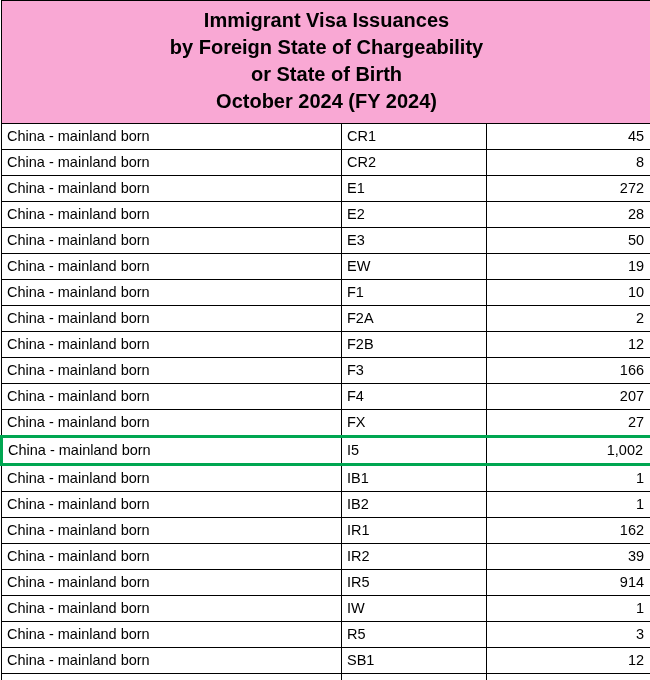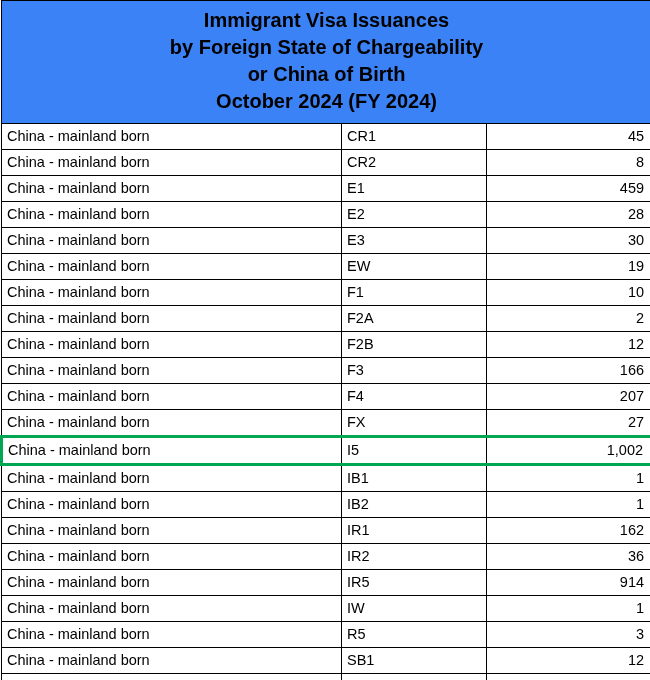--- a/index.html
+++ b/index.html
@@ -24,21 +24,21 @@
     table-layout: fixed;
     width: 650px;
     margin: 0;
   }
   table.visa-table col.c-country { width: 340px; }
   table.visa-table col.c-class   { width: 145px; }
   table.visa-table col.c-count   { width: 165px; }
 
   .title-cell {
     border: 1px solid #000000;
-    background: #3b82f6;
+    background: #f9a8d4;
     text-align: center;
     font-weight: bold;
     font-size: 20px;
     line-height: 27px;
     padding: 6px 4px 8px 4px;
     color: #000000;
     margin-top: 44px;
   }
   .title-cell .tline {
     display: block;
@@ -78,48 +78,48 @@
     <colgroup>
       <col class="c-country">
       <col class="c-class">
       <col class="c-count">
     </colgroup>
     <tbody>
       <tr>
         <td class="title-cell" colspan="3">
           <span class="tline">Immigrant Visa Issuances</span>
           <span class="tline">by Foreign State of Chargeability</span>
-          <span class="tline">or China of Birth</span>
+          <span class="tline">or State of Birth</span>
           <span class="tline">October 2024 (FY 2024)</span>
         </td>
       </tr>
     <tr>
           <td class="cell">China - mainland born</td>
           <td class="cell">CR1</td>
           <td class="cell num">45</td>
         </tr>
         <tr>
           <td class="cell">China - mainland born</td>
           <td class="cell">CR2</td>
           <td class="cell num">8</td>
         </tr>
         <tr>
           <td class="cell">China - mainland born</td>
           <td class="cell">E1</td>
-          <td class="cell num">459</td>
+          <td class="cell num">272</td>
         </tr>
         <tr>
           <td class="cell">China - mainland born</td>
           <td class="cell">E2</td>
           <td class="cell num">28</td>
         </tr>
         <tr>
           <td class="cell">China - mainland born</td>
           <td class="cell">E3</td>
-          <td class="cell num">30</td>
+          <td class="cell num">50</td>
         </tr>
         <tr>
           <td class="cell">China - mainland born</td>
           <td class="cell">EW</td>
           <td class="cell num">19</td>
         </tr>
         <tr>
           <td class="cell">China - mainland born</td>
           <td class="cell">F1</td>
           <td class="cell num">10</td>
@@ -165,21 +165,21 @@
           <td class="cell num">1</td>
         </tr>
         <tr>
           <td class="cell">China - mainland born</td>
           <td class="cell">IR1</td>
           <td class="cell num">162</td>
         </tr>
         <tr>
           <td class="cell">China - mainland born</td>
           <td class="cell">IR2</td>
-          <td class="cell num">36</td>
+          <td class="cell num">39</td>
         </tr>
         <tr>
           <td class="cell">China - mainland born</td>
           <td class="cell">IR5</td>
           <td class="cell num">914</td>
         </tr>
         <tr>
           <td class="cell">China - mainland born</td>
           <td class="cell">IW</td>
           <td class="cell num">1</td>

